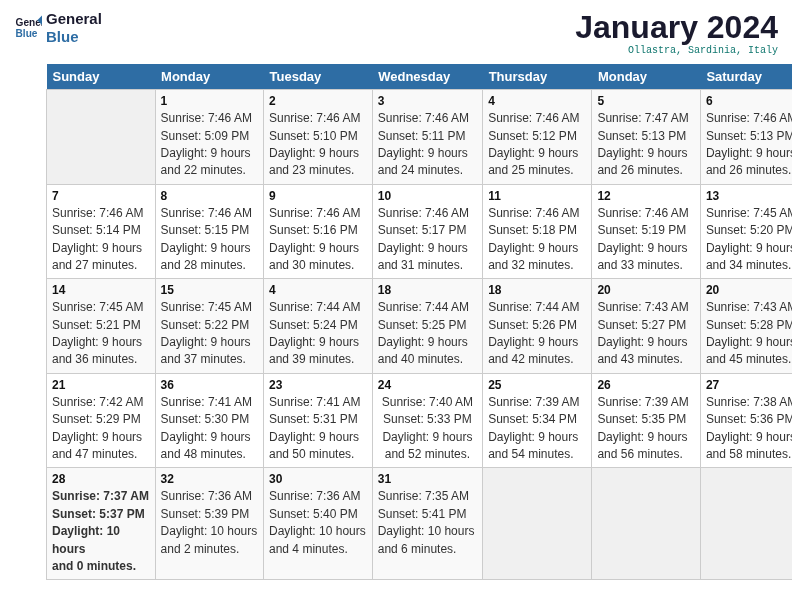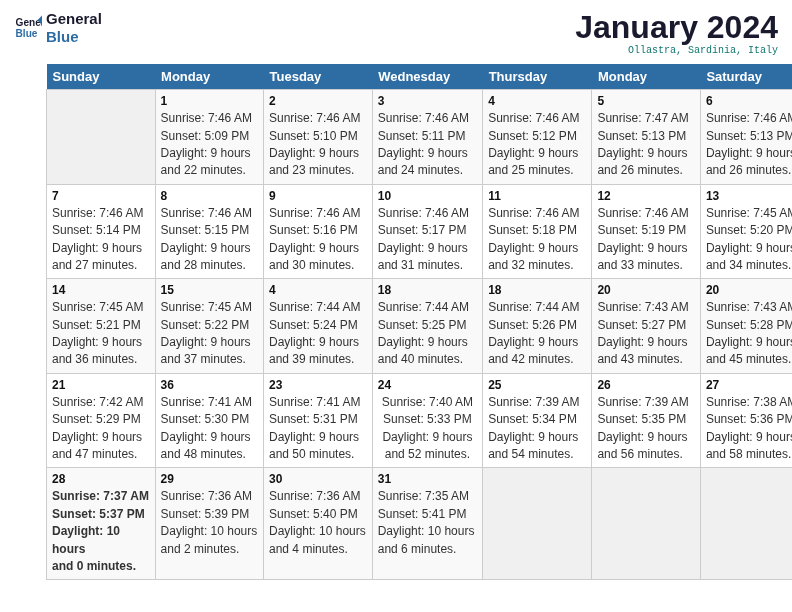--- a/index.html
+++ b/index.html
@@ -318,21 +318,21 @@
         </tr>
         <tr>
           <td>
             <div class="day-number">28</div>
             <div class="day-info" style="white-space: pre-line; font-weight: bold;">Sunrise: 7:37 AM
 Sunset: 5:37 PM
 Daylight: 10 hours
 and 0 minutes.</div>
           </td>
           <td>
-            <div class="day-number">29</div>
+            <div class="day-number">32</div>
             <div class="day-info" style="white-space: pre-line;">Sunrise: 7:36 AM
 Sunset: 5:39 PM
 Daylight: 10 hours
 and 2 minutes.</div>
           </td>
           <td>
             <div class="day-number">30</div>
             <div class="day-info" style="white-space: pre-line;">Sunrise: 7:36 AM
 Sunset: 5:40 PM
 Daylight: 10 hours

